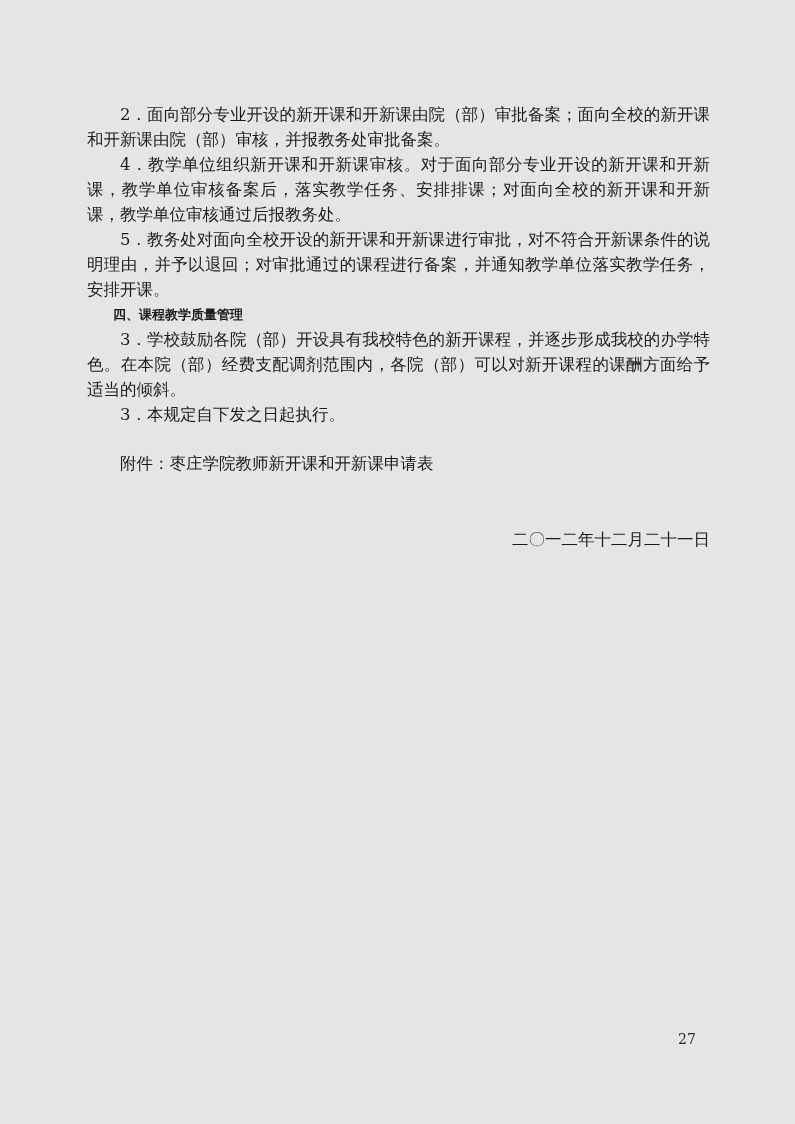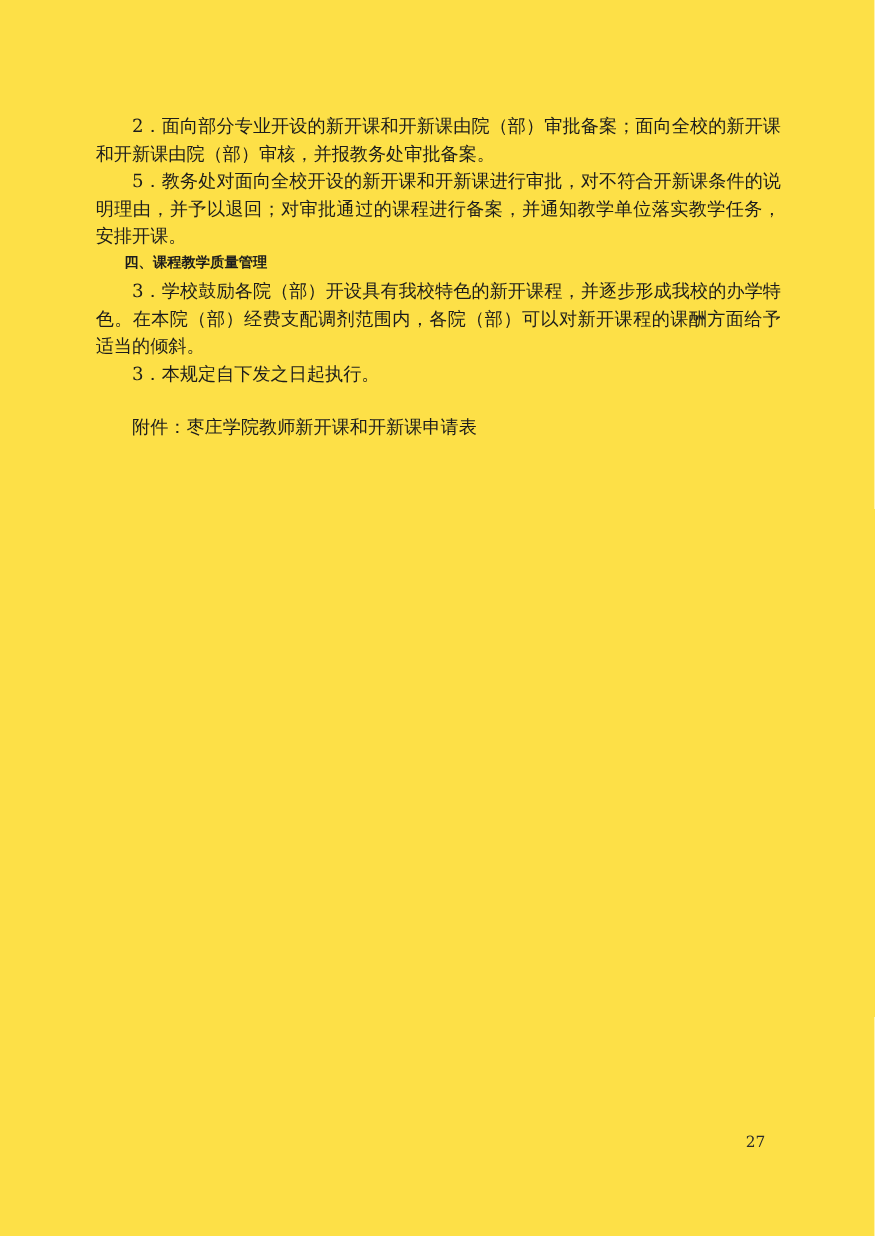--- a/index.html
+++ b/index.html
@@ -4,21 +4,21 @@
 <style>
   html, body {
     margin: 0;
     padding: 0;
     background: #ffffff;
   }
   .page {
     position: relative;
     width: 795px;
     height: 1124px;
-    background: #fde047;
+    background: #e5e5e5;
     overflow: hidden;
     font-family: "DejaVu Serif", "Liberation Serif", serif;
     color: #1c1c1c;
   }
   .content {
     position: absolute;
     left: 87px;
     top: 102px;
     width: 623px;
   }
@@ -55,21 +55,23 @@
     font-family: "DejaVu Serif", "Liberation Serif", serif;
   }
 </style>
 </head>
 <body>
 
 <div class="page">
   <div class="content">
     <div>
         <p class="para">2．面向部分专业开设的新开课和开新课由院（部）审批备案；面向全校的新开课和开新课由院（部）审核，并报教务处审批备案。</p>
+        <p class="para">4．教学单位组织新开课和开新课审核。对于面向部分专业开设的新开课和开新课，教学单位审核备案后，落实教学任务、安排排课；对面向全校的新开课和开新课，教学单位审核通过后报教务处。</p>
         <p class="para">5．教务处对面向全校开设的新开课和开新课进行审批，对不符合开新课条件的说明理由，并予以退回；对审批通过的课程进行备案，并通知教学单位落实教学任务，安排开课。</p>
         <p class="para heading">四、课程教学质量管理</p>
         <p class="para">3．学校鼓励各院（部）开设具有我校特色的新开课程，并逐步形成我校的办学特色。在本院（部）经费支配调剂范围内，各院（部）可以对新开课程的课酬方面给予适当的倾斜。</p>
         <p class="para">3．本规定自下发之日起执行。</p>
       </div>
     <p class="para attachment">附件：枣庄学院教师新开课和开新课申请表</p>
+    <p class="para date">二〇一二年十二月二十一日</p>
   </div>
   <div class="page-number">27</div>
 </div>
 
 </body></html>

